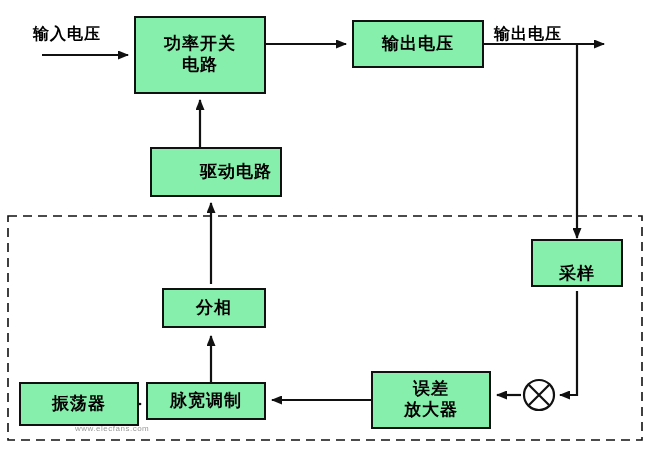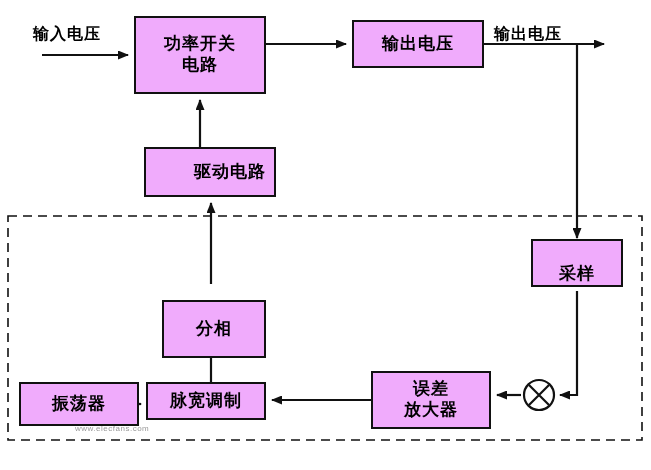--- a/index.html
+++ b/index.html
@@ -20,21 +20,21 @@
     left: 0;
     top: 0;
     width: 651px;
     height: 470px;
     pointer-events: none;
   }
   .box {
     position: absolute;
     box-sizing: border-box;
     border: 2px solid #111111;
-    background: #f0abfc;
+    background: #86efac;
     display: flex;
     flex-direction: column;
     align-items: center;
     justify-content: center;
     color: #000000;
     font-size: 17px;
     line-height: 1.22;
     letter-spacing: 1px;
     font-weight: 700;
     text-align: center;
@@ -106,29 +106,29 @@
 
   <div class="box" style="left:134px; top:16px; width:132px; height:78px;">
     <span>功率开关</span>
     <span>电路</span>
   </div>
 
   <div class="box" style="left:352px; top:20px; width:132px; height:48px;">
     <span>输出电压</span>
   </div>
 
-  <div class="box" style="left:144px; top:147px; width:132px; height:50px;padding-left:40px;">
+  <div class="box" style="left:150px; top:147px; width:132px; height:50px;padding-left:40px;">
     <span>驱动电路</span>
   </div>
 
   <div class="box" style="left:531px; top:239px; width:92px; height:48px;justify-content:flex-end;">
     <span>采样</span>
   </div>
 
-  <div class="box" style="left:162px; top:300px; width:104px; height:58px;">
+  <div class="box" style="left:162px; top:288px; width:104px; height:40px;">
     <span>分相</span>
   </div>
 
   <div class="box" style="left:19px; top:382px; width:120px; height:44px;">
     <span>振荡器</span>
   </div>
 
   <div class="box" style="left:146px; top:382px; width:120px; height:38px;">
     <span>脉宽调制</span>
   </div>

